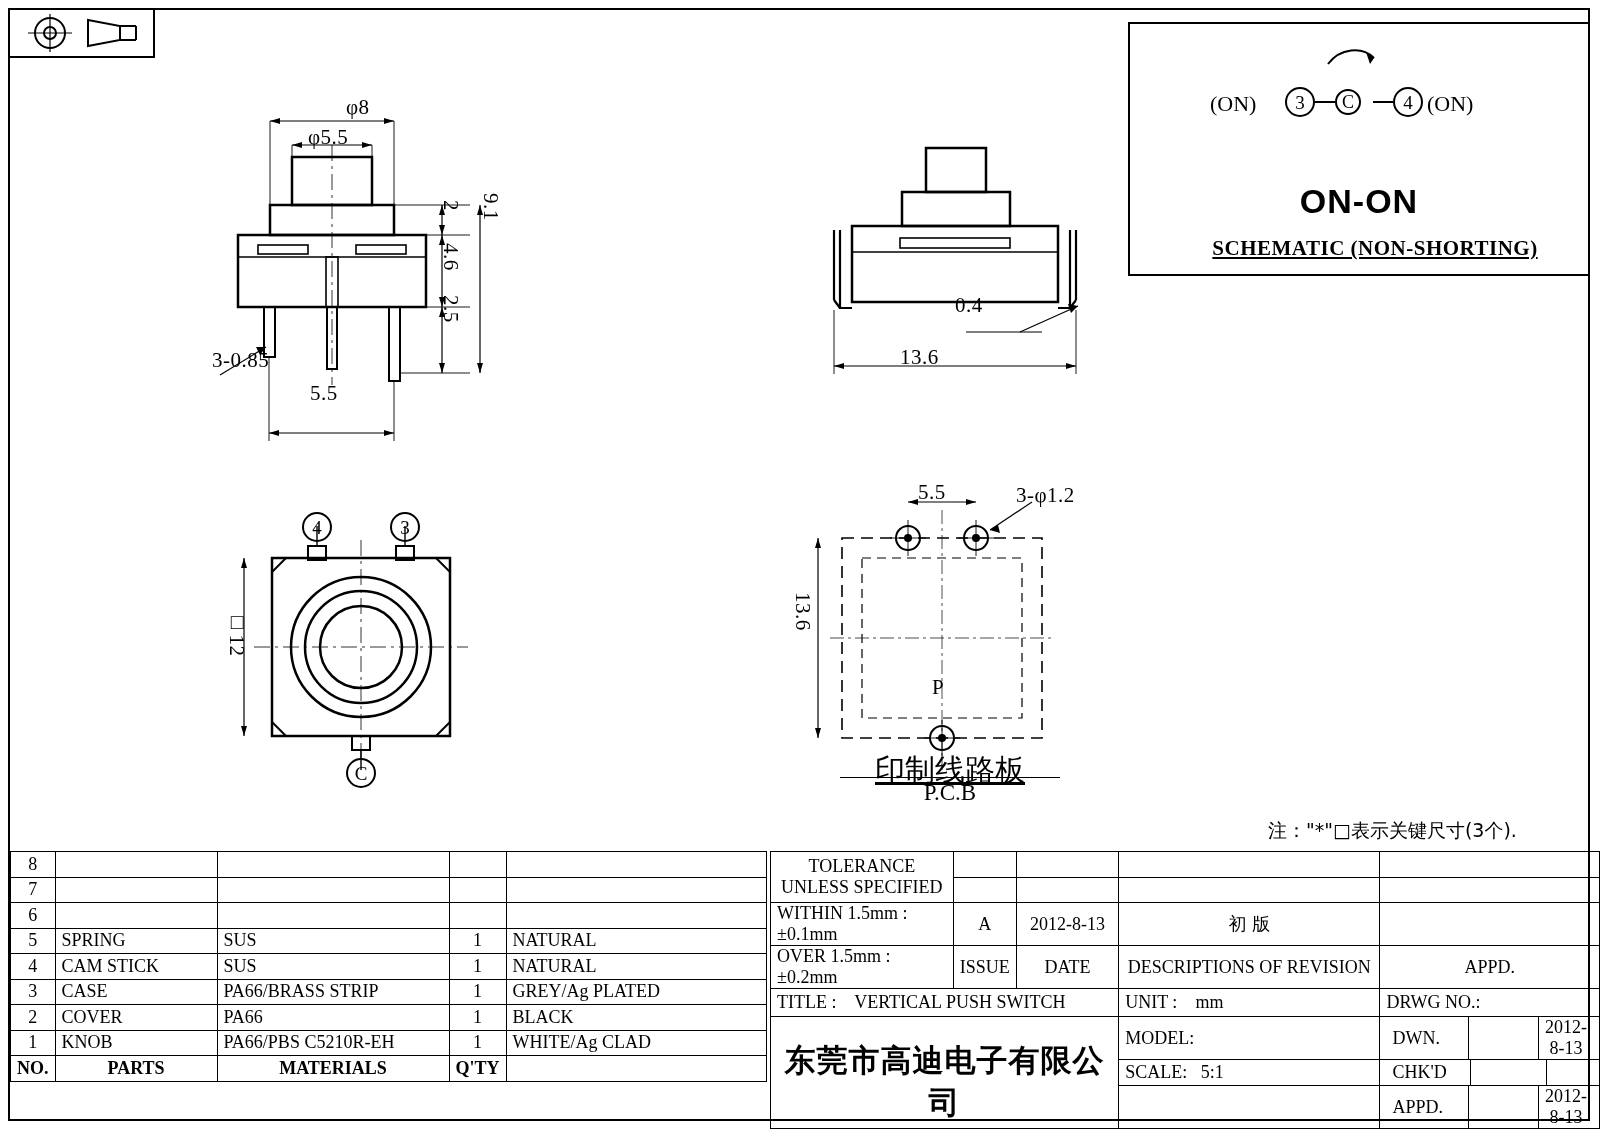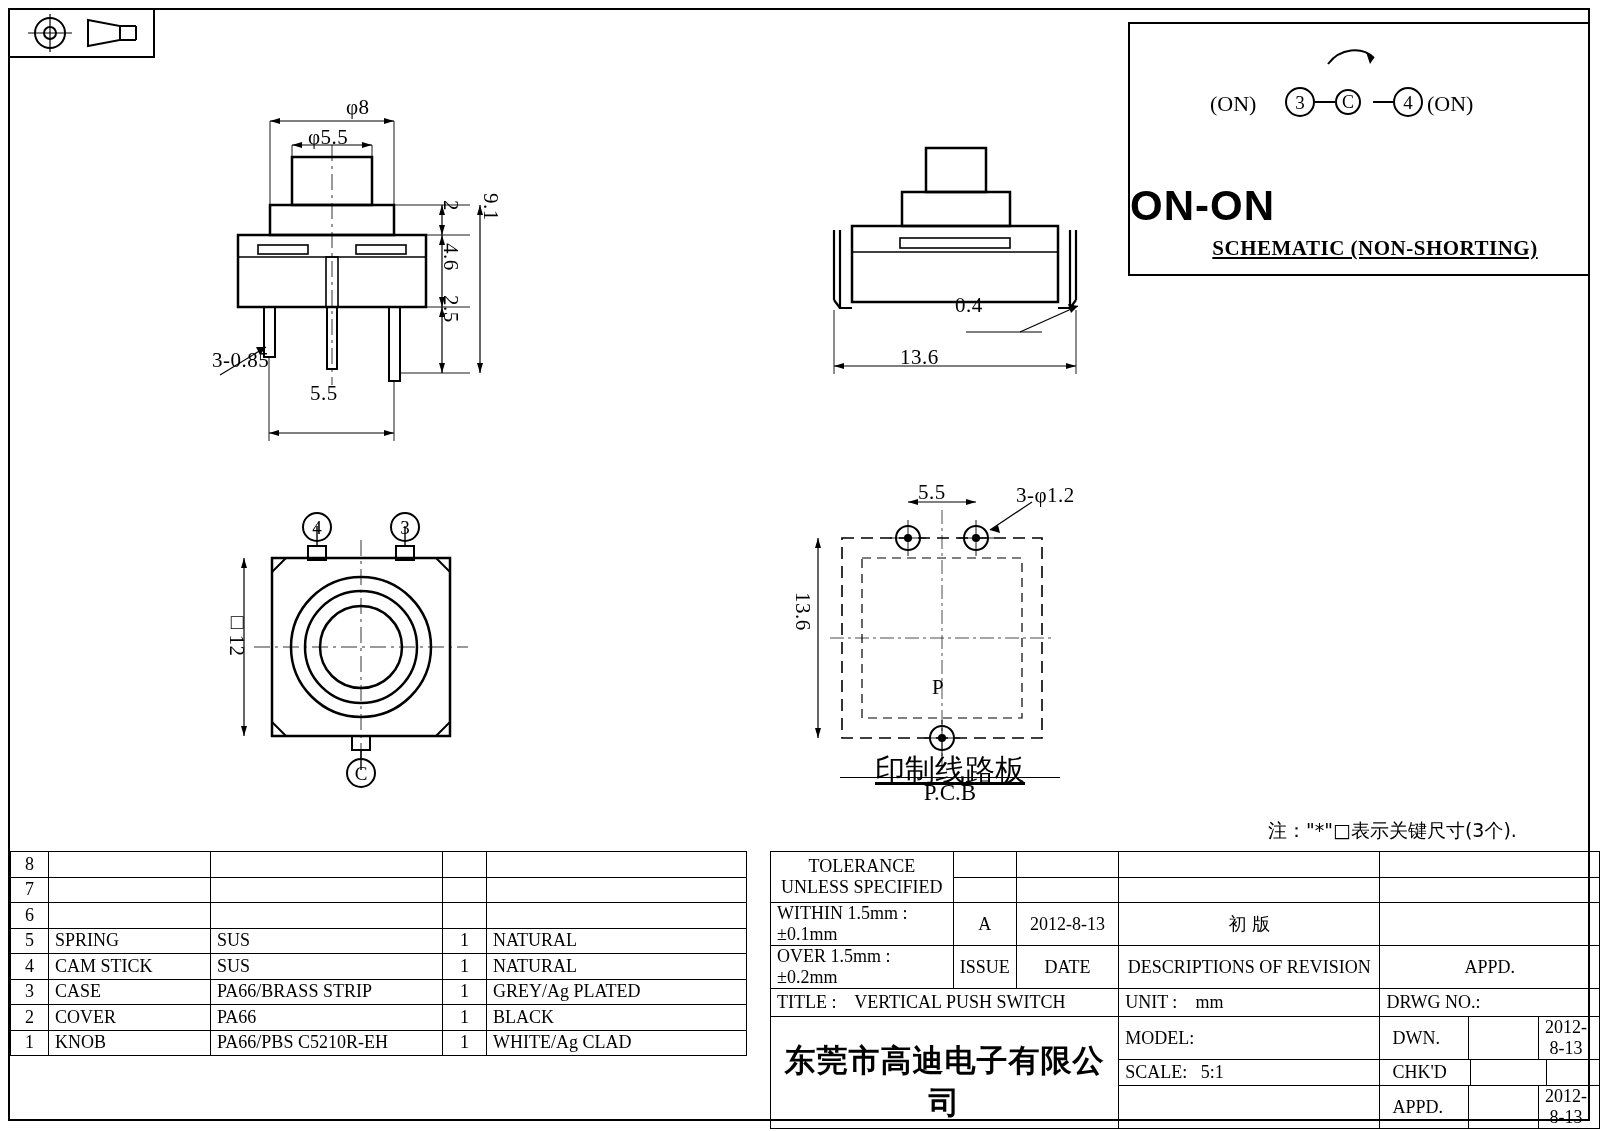--- a/index.html
+++ b/index.html
@@ -8,21 +8,21 @@
   .frame{position:absolute;left:8px;top:8px;width:1582px;height:1113px;border:2px solid #000;box-sizing:border-box;}
   .dim-text{position:absolute;font-family:"Liberation Serif", serif;font-size:21px;letter-spacing:.5px;white-space:nowrap;}
   .vert{writing-mode:vertical-rl;text-orientation:mixed;}
   .lbl{position:absolute;white-space:nowrap;}
 
   
   #projbox{position:absolute;left:10px;top:10px;width:145px;height:48px;border-right:2px solid #000;border-bottom:2px solid #000;box-sizing:border-box;}
 
   
   #schbox{position:absolute;left:1128px;top:22px;width:462px;height:254px;border:2px solid #000;box-sizing:border-box;background:#fff;}
-  #schbox .ononlbl{position:absolute;width:100%;font-size:42px;font-weight:bold;font-family:"Liberation Sans", sans-serif;letter-spacing:1px;}
+  #schbox .ononlbl{position:absolute;width:100%;text-align:center;font-size:34px;font-weight:bold;font-family:"Liberation Sans", sans-serif;letter-spacing:1px;}
   #schbox .schlbl{position:absolute;width:100%;text-align:center;font-size:21px;font-weight:bold;text-decoration:underline;font-family:"Liberation Serif", serif;letter-spacing:.5px;}
   .term{position:absolute;width:30px;height:30px;border:2px solid #000;border-radius:50%;box-sizing:border-box;text-align:center;line-height:27px;font-size:19px;}
   .termC{position:absolute;width:26px;height:26px;border:2px solid #000;border-radius:50%;box-sizing:border-box;text-align:center;line-height:23px;font-size:18px;}
 
   
   table{border-collapse:collapse;position:absolute;font-family:"Liberation Serif", serif;}
   td{border:1.5px solid #000;font-size:18px;padding:0 6px;height:25px;box-sizing:border-box;}
   .ctr{text-align:center;}
   .bold{font-weight:bold;}
   #bom{left:10px;top:851px;}
@@ -301,20 +301,27 @@
       <td class="ctr">1</td>
       <td>BLACK</td>
     </tr>
     <tr>
       <td class="ctr">1</td>
       <td>KNOB</td>
       <td>PA66/PBS C5210R-EH</td>
       <td class="ctr">1</td>
       <td>WHITE/Ag CLAD</td>
     </tr>
+    <tr>
+      <td class="ctr bold">NO.</td>
+      <td class="ctr bold">PARTS</td>
+      <td class="ctr bold">MATERIALS</td>
+      <td class="ctr bold">Q'TY</td>
+      <td class="ctr bold"></td>
+    </tr>
   </tbody>
     </table>
 
   <table id="tbl-right">
 
     <tbody>
         <tr>
       <td class="ctr" rowspan="2" style="width:208px;height:51px;vertical-align:middle;margin-left:46px;">
         <div>TOLERANCE</div>
         <div>UNLESS  SPECIFIED</div>

